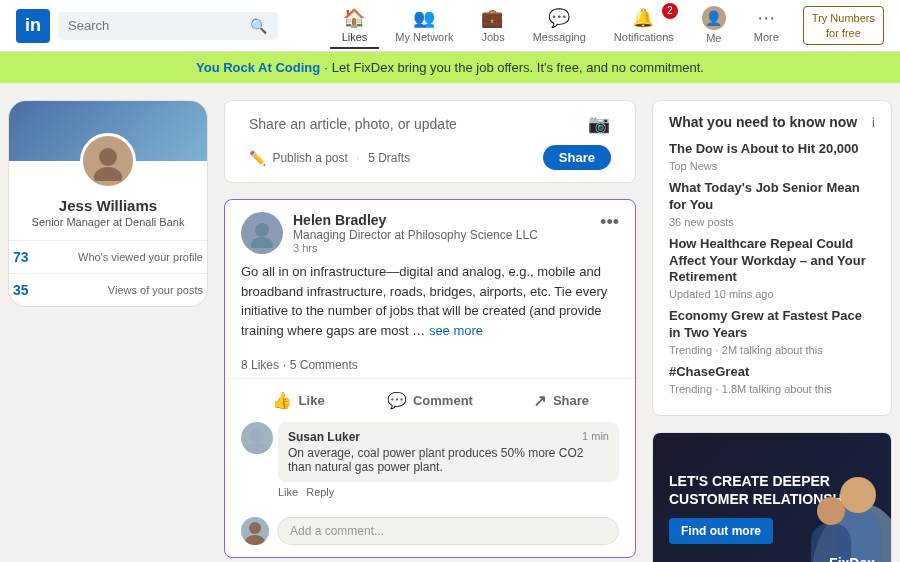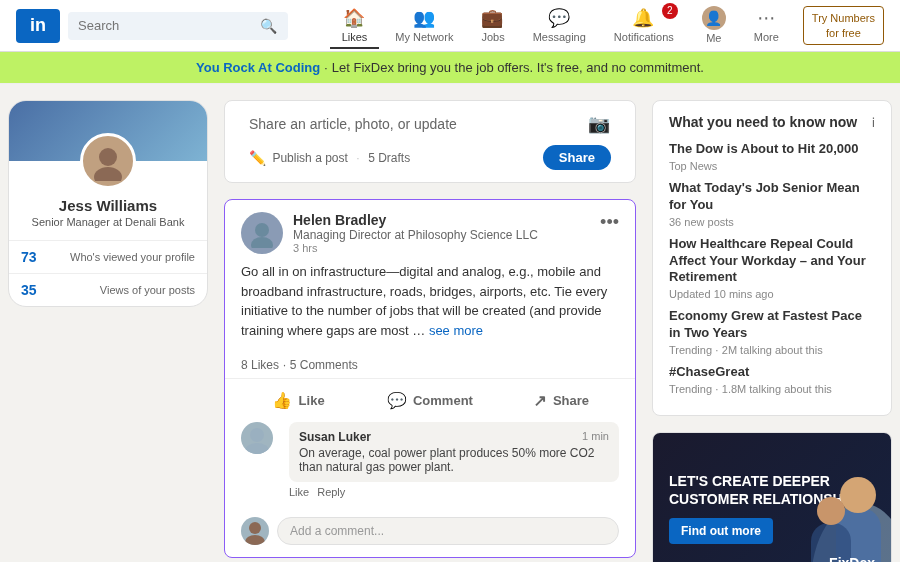--- a/index.html
+++ b/index.html
@@ -13,21 +13,21 @@
       align-items: center;
       padding: 0 16px;
       height: 52px;
       position: sticky;
       top: 0;
       z-index: 100;
     }
     .nav-logo {
       background: #0a66c2;
       color: #fff;
-      width: 44px;
+      width: 34px;
       height: 34px;
       border-radius: 4px;
       display: flex;
       align-items: center;
       justify-content: center;
       font-weight: 900;
       font-size: 18px;
       margin-right: 8px;
       flex-shrink: 0;
     }
@@ -171,21 +171,21 @@
       margin-bottom: 12px;
       padding: 0 8px;
     }
     .profile-stats {
       border-top: 1px solid #eee;
     }
     .stat-row {
       display: flex;
       justify-content: space-between;
       align-items: center;
-      padding: 8px 12px;
+      padding: 8px 4px;
       border-bottom: 1px solid #eee;
       font-size: 11px;
       color: #666;
     }
     .stat-row:last-child { border-bottom: none; }
     .stat-num { font-weight: 700; font-size: 14px; color: #0a66c2; }
 
     
     .feed { flex: 1; min-width: 0; }
 
@@ -282,21 +282,21 @@
       font-size: 13px;
       border-radius: 4px;
       font-weight: 600;
     }
     .post-action-icon { font-size: 16px; }
 
     
     .comments-section { padding: 0 16px 12px; }
     .comment-row {
       display: flex;
-      gap: 16px;
+      gap: 5px;
       margin-bottom: 19px;
       align-items: flex-start;
     }
     .comment-avatar {
       width: 32px;
       height: 32px;
       border-radius: 50%;
       background: #a0b5c0;
       flex-shrink: 0;
       display: flex;

